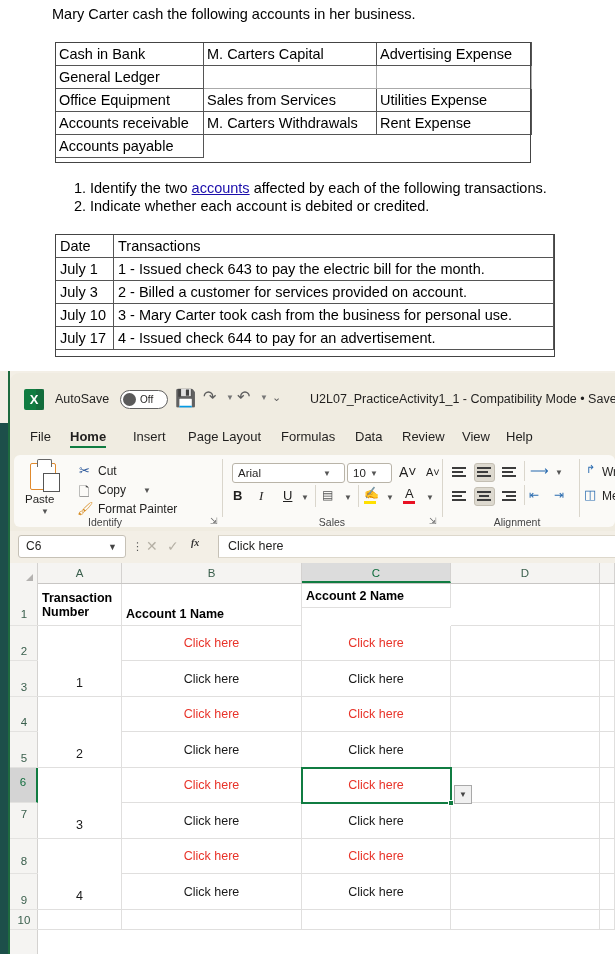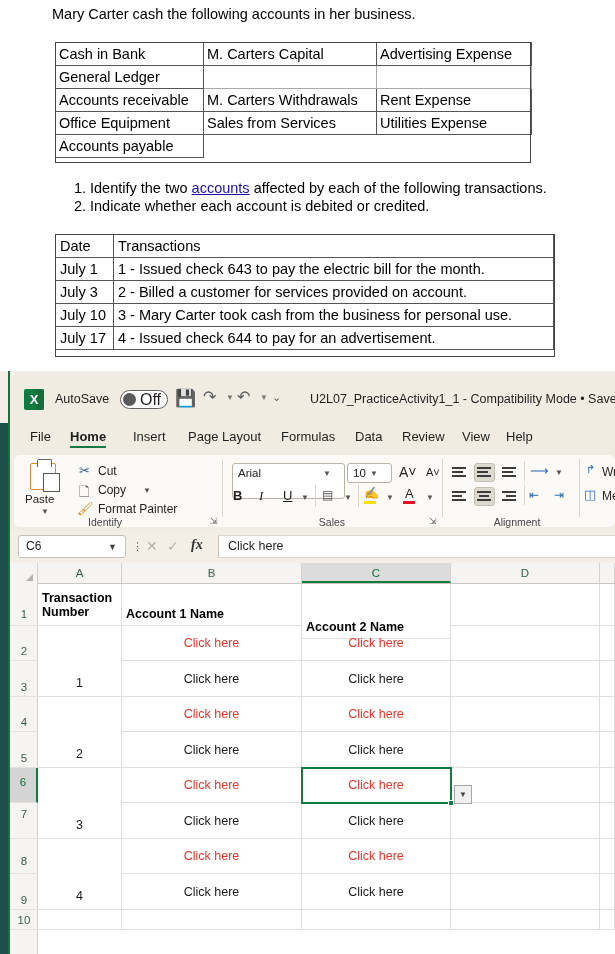--- a/index.html
+++ b/index.html
@@ -87,21 +87,21 @@
   .autosave-label { position:absolute; left:45px; top:19px; font-size:12.5px; color:#201f1e; }
   .toggle {
     position:absolute; left:110px; top:17px; width:48px; height:19px;
     border:1px solid #616161; border-radius:10px; background:#fff;
   }
   .toggle .knob {
     position:absolute; left:2px; top:2px; width:13px; height:13px;
     border-radius:50%; background:#5a5a5a;
   }
   .toggle .txt {
-    position:absolute; left:19px; top:2px; font-size:16px; color:#201f1e; line-height:14px;
+    position:absolute; left:19px; top:2px; font-size:10px; color:#201f1e; line-height:14px;
   }
   .qat { position:absolute; top:14px; font-size:16px; color:#5f5f5f; }
   .qat-save { left:165px; top:15px; color:#c149c1; font-size:17px; }
   .qat-undo { left:193px; }
   .qat-redo { left:227px; }
   .qat-more { left:262px; font-size:11px; top:18px; }
   .qat-carat { position:absolute; top:20px; font-size:8px; color:#777; }
   .doc-title {
     position:absolute; left:300px; top:19px; font-size:12.5px; color:#201f1e;
     white-space:nowrap;
@@ -181,21 +181,21 @@
   .fbar { position:absolute; left:10px; top:160px; width:605px; height:32px; background:#f3efe6; }
   .namebox {
     position:absolute; left:8px; top:4px; width:108px; height:23px;
     background:#fff; border:1px solid #c6c1b6; border-radius:3px;
     font-size:12px; color:#201f1e; line-height:21px; padding-left:7px;
   }
   .namebox .cv { position:absolute; right:8px; top:1px; font-size:9px; color:#444; }
   .fb-dots { position:absolute; left:122px; top:8px; font-size:11px; color:#555; line-height:14px; }
   .fb-x { position:absolute; left:136px; top:7px; font-size:14px; color:#b5b0a5; }
   .fb-v { position:absolute; left:157px; top:7px; font-size:14px; color:#b5b0a5; }
-  .fb-fx { position:absolute; left:181px; top:6px; font-size:14px; color:#333; font-style:italic; font-family:"Liberation Serif", serif; font-weight:bold; }
+  .fb-fx { position:absolute; left:181px; top:6px; font-size:10px; color:#333; font-style:italic; font-family:"Liberation Serif", serif; font-weight:bold; }
   .fb-input {
     position:absolute; left:208px; top:4px; width:407px; height:23px;
     background:#fff; border:1px solid #ddd8cc; border-left:1px solid #c6c1b6;
     font-size:12.5px; color:#201f1e; line-height:21px; padding-left:9px;
   }
 
   
   .gridwrap { position:absolute; left:10px; top:192px; width:605px; height:391px; background:#fff; overflow:hidden; }
   .colhdr { position:absolute; left:0; top:0; width:605px; height:21px; background:#f5f4f2; border-bottom:1px solid #c8c6c4; }
   .ch {
@@ -252,28 +252,28 @@
         <td class="c1">Cash in Bank</td>
         <td class="c2">M. Carters Capital</td>
         <td class="c3">Advertising Expense</td>
       </tr>
       <tr>
         <td class="c1">General Ledger</td>
         <td class="c2 blank"></td>
         <td class="c3 blank"></td>
       </tr>
       <tr>
+        <td class="c1">Office Equipment</td>
+        <td class="c2">Sales from Services</td>
+        <td class="c3">Utilities Expense</td>
+      </tr>
+      <tr>
         <td class="c1">Accounts receivable</td>
         <td class="c2">M. Carters Withdrawals</td>
         <td class="c3">Rent Expense</td>
-      </tr>
-      <tr>
-        <td class="c1">Office Equipment</td>
-        <td class="c2">Sales from Services</td>
-        <td class="c3">Utilities Expense</td>
       </tr>
       <tr>
         <td class="c1">Accounts payable</td>
         <td class="c2 blank" style="border:none"></td>
         <td class="c3 blank" style="border:none"></td>
       </tr>
     </tbody>
       </table>
     <div class="acct-outer"></div>
 
@@ -361,21 +361,21 @@
       <div class="paste-car" style="left:129px; top:31px">▼</div>
 
       <div class="fp-ic">🖌</div>
       <div class="cb-item" style="left:84px; top:47px">Format Painter</div>
 
       <div class="grp-label" style="left:16px; width:150px">Identify</div>
       <div class="grp-dia" style="left:196px; bottom:1px">⇲</div>
 
       <div class="rib-sep" style="left:208px"></div>
 
-      <div class="combo" style="left:218px; top:8px; width:113px; height:36px">
+      <div class="combo" style="left:218px; top:8px; width:113px; height:20px">
         <span>Arial</span>
         <span class="cv">▼</span>
       </div>
       <div class="combo" style="left:333px; top:8px; width:45px; height:20px">
         <span>10</span>
         <span class="cv">▼</span>
       </div>
       <div class="aa-big" style="left:385px; top:9px">A˅</div>
       <div class="aa-sm" style="left:412px; top:11px">A˅</div>
 
@@ -477,21 +477,21 @@
       <div class="rh" style="top:134px; height:35px; line-height:50px">4</div>
       <div class="rh" style="top:169px; height:36px; line-height:52px">5</div>
       <div class="rh sel" style="top:205px; height:35px; line-height:28px">6</div>
       <div class="rh" style="top:240px; height:36px; line-height:22px">7</div>
       <div class="rh" style="top:276px; height:35px; line-height:44px">8</div>
       <div class="rh" style="top:311px; height:36px; line-height:52px">9</div>
       <div class="rh" style="top:347px; height:20px; line-height:20px">10</div>
 
       <div class="cell hdr" style="left:28px;  top:21px; width:84px;  height:42px">Transaction Number</div>
       <div class="cell hdr" style="left:112px; top:21px; width:180px; height:42px; align-items:flex-end; padding-bottom:4px">Account 1 Name</div>
-      <div class="cell hdr" style="left:292px; top:21px; width:149px; height:55px; align-items:flex-end; padding-bottom:4px">Account 2 Name</div>
+      <div class="cell hdr" style="left:292px; top:21px; width:149px; height:24px; align-items:flex-end; padding-bottom:4px">Account 2 Name</div>
       <div class="cell" style="left:441px; top:21px; width:149px; height:42px"></div>
       <div class="cell" style="left:590px; top:21px; width:15px;  height:42px"></div>
 
       <div class="cell num" style="left:28px; top:63px;  width:84px; height:71px;  align-items:flex-end; padding-bottom:6px">1</div>
       <div class="cell num" style="left:28px; top:134px; width:84px; height:71px;  align-items:flex-end; padding-bottom:6px">2</div>
       <div class="cell num" style="left:28px; top:205px; width:84px; height:71px;  align-items:flex-end; padding-bottom:6px">3</div>
       <div class="cell num" style="left:28px; top:276px; width:84px; height:71px;  align-items:flex-end; padding-bottom:6px">4</div>
       <div class="cell" style="left:28px; top:347px; width:84px; height:20px"></div>
 
       <div class="cell red" style="left:112px; top:63px; width:180px; height:35px">Click here</div>

